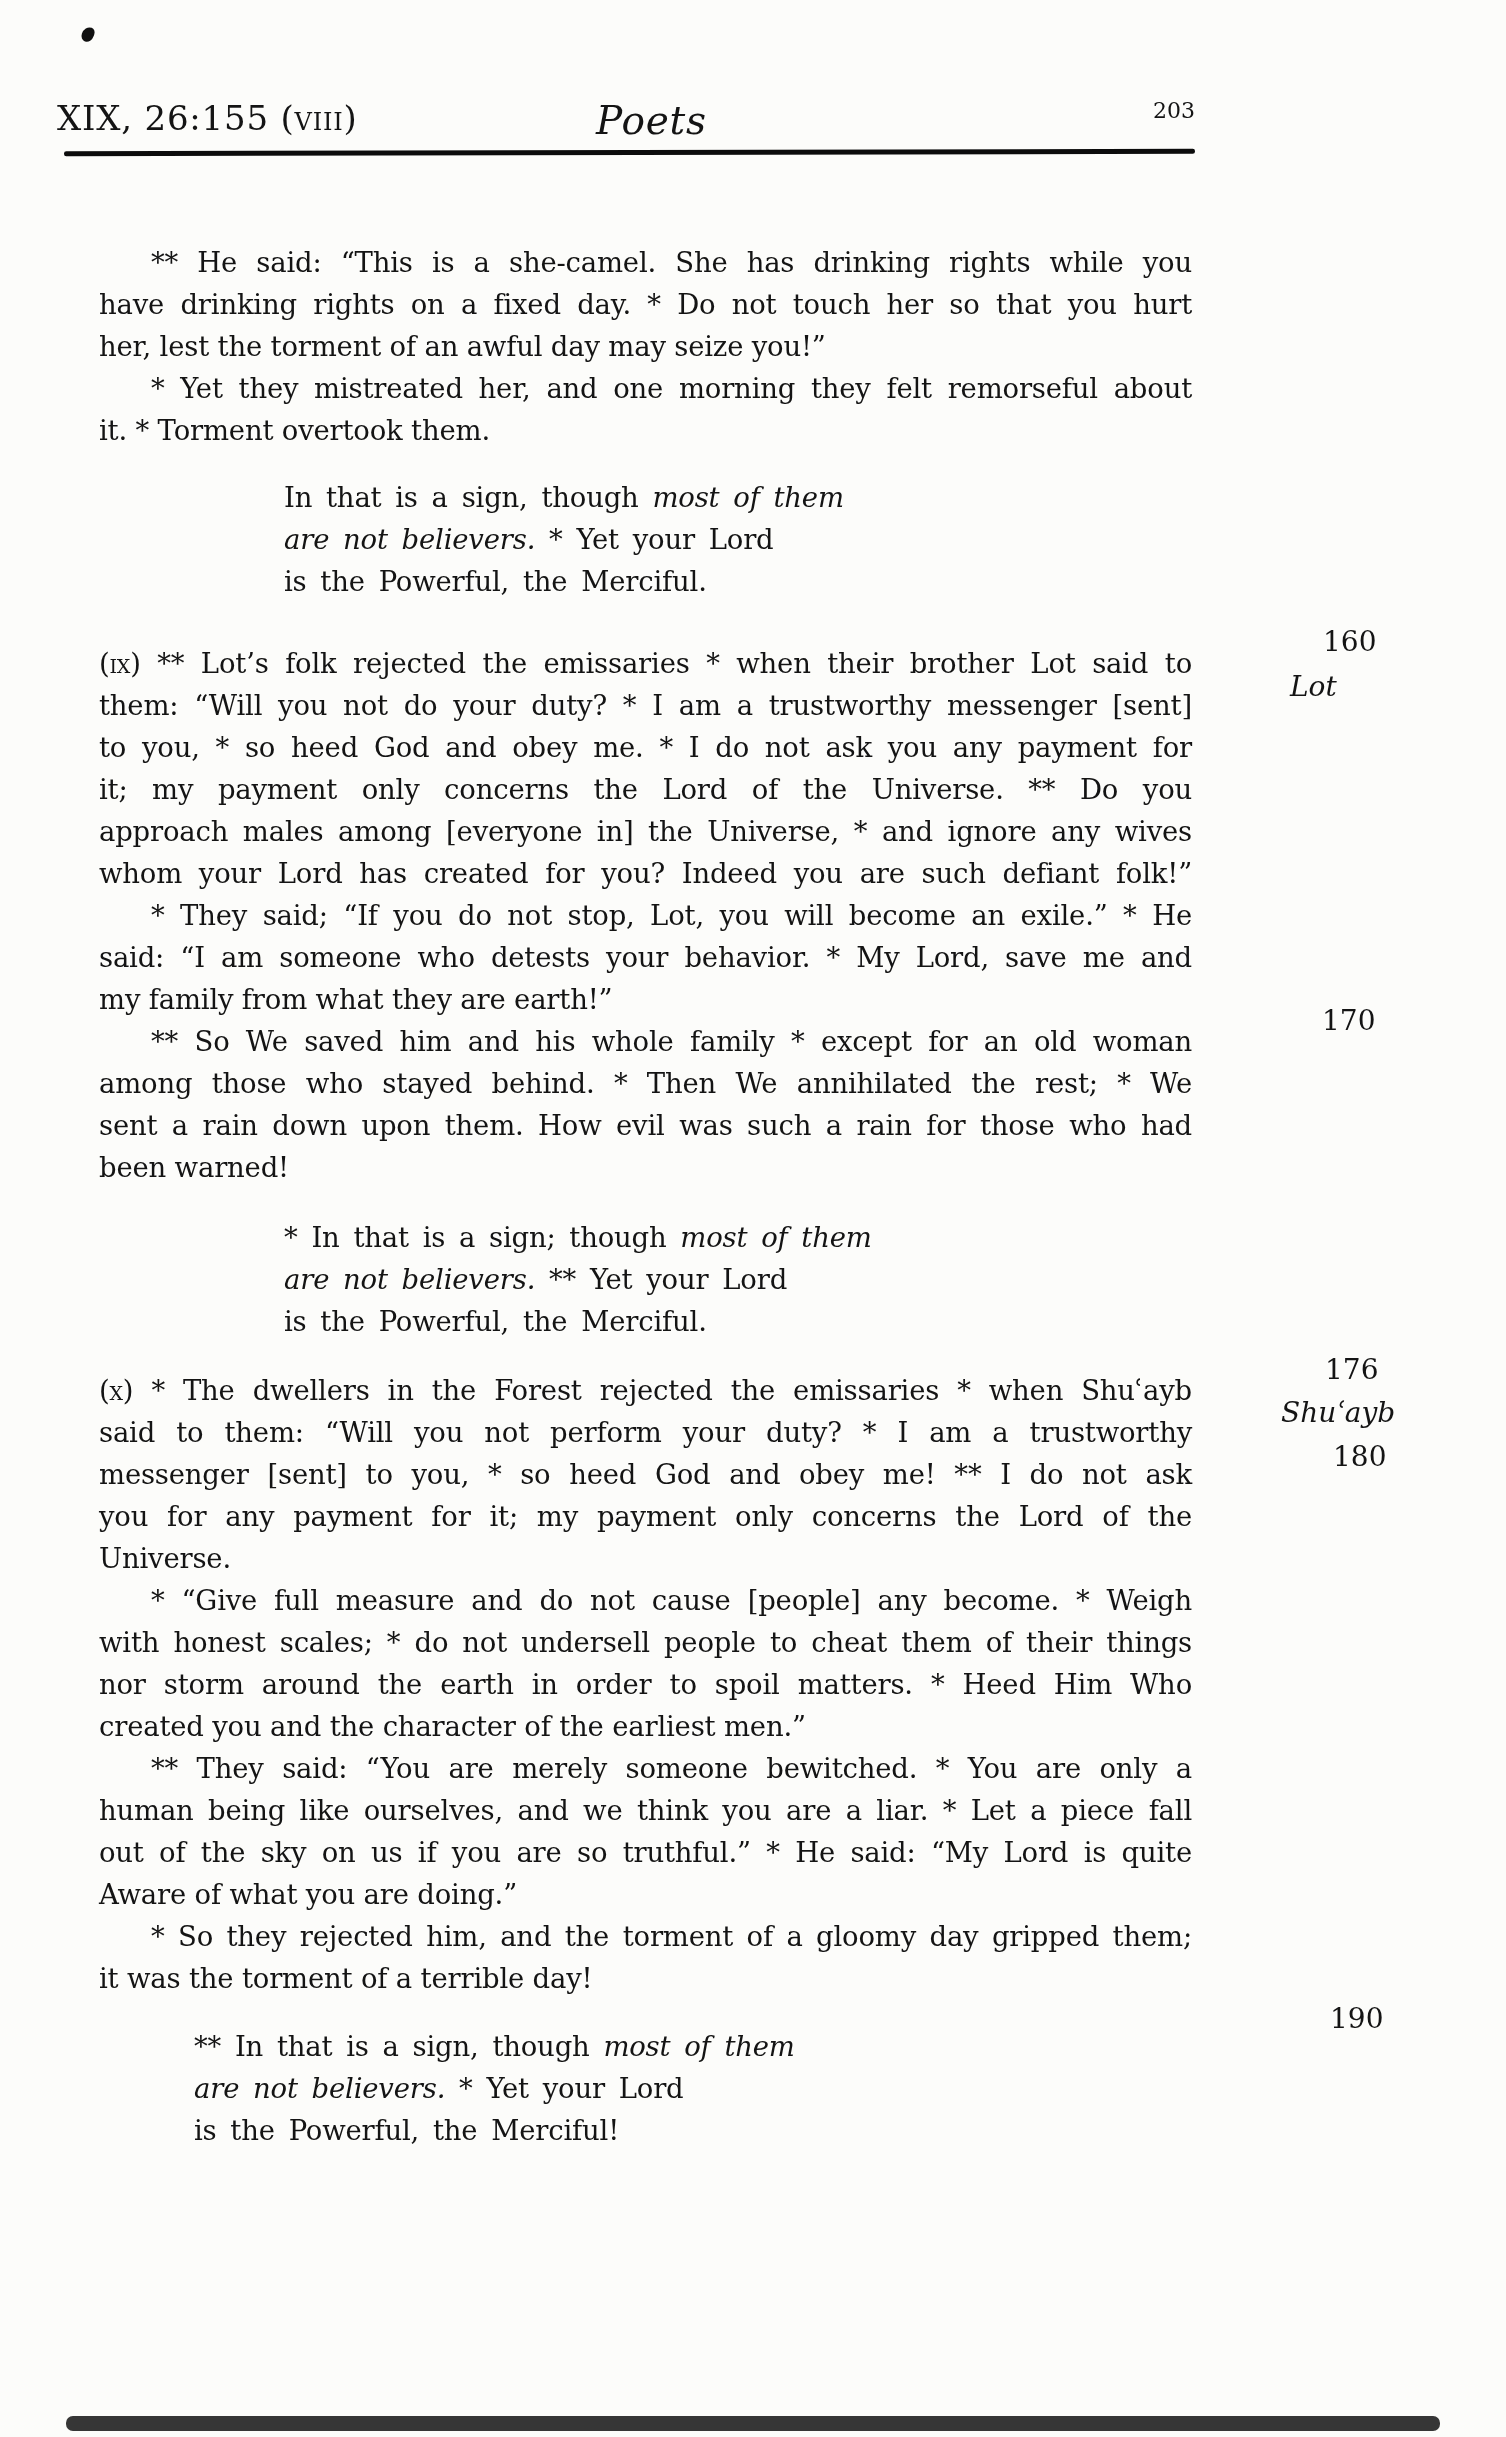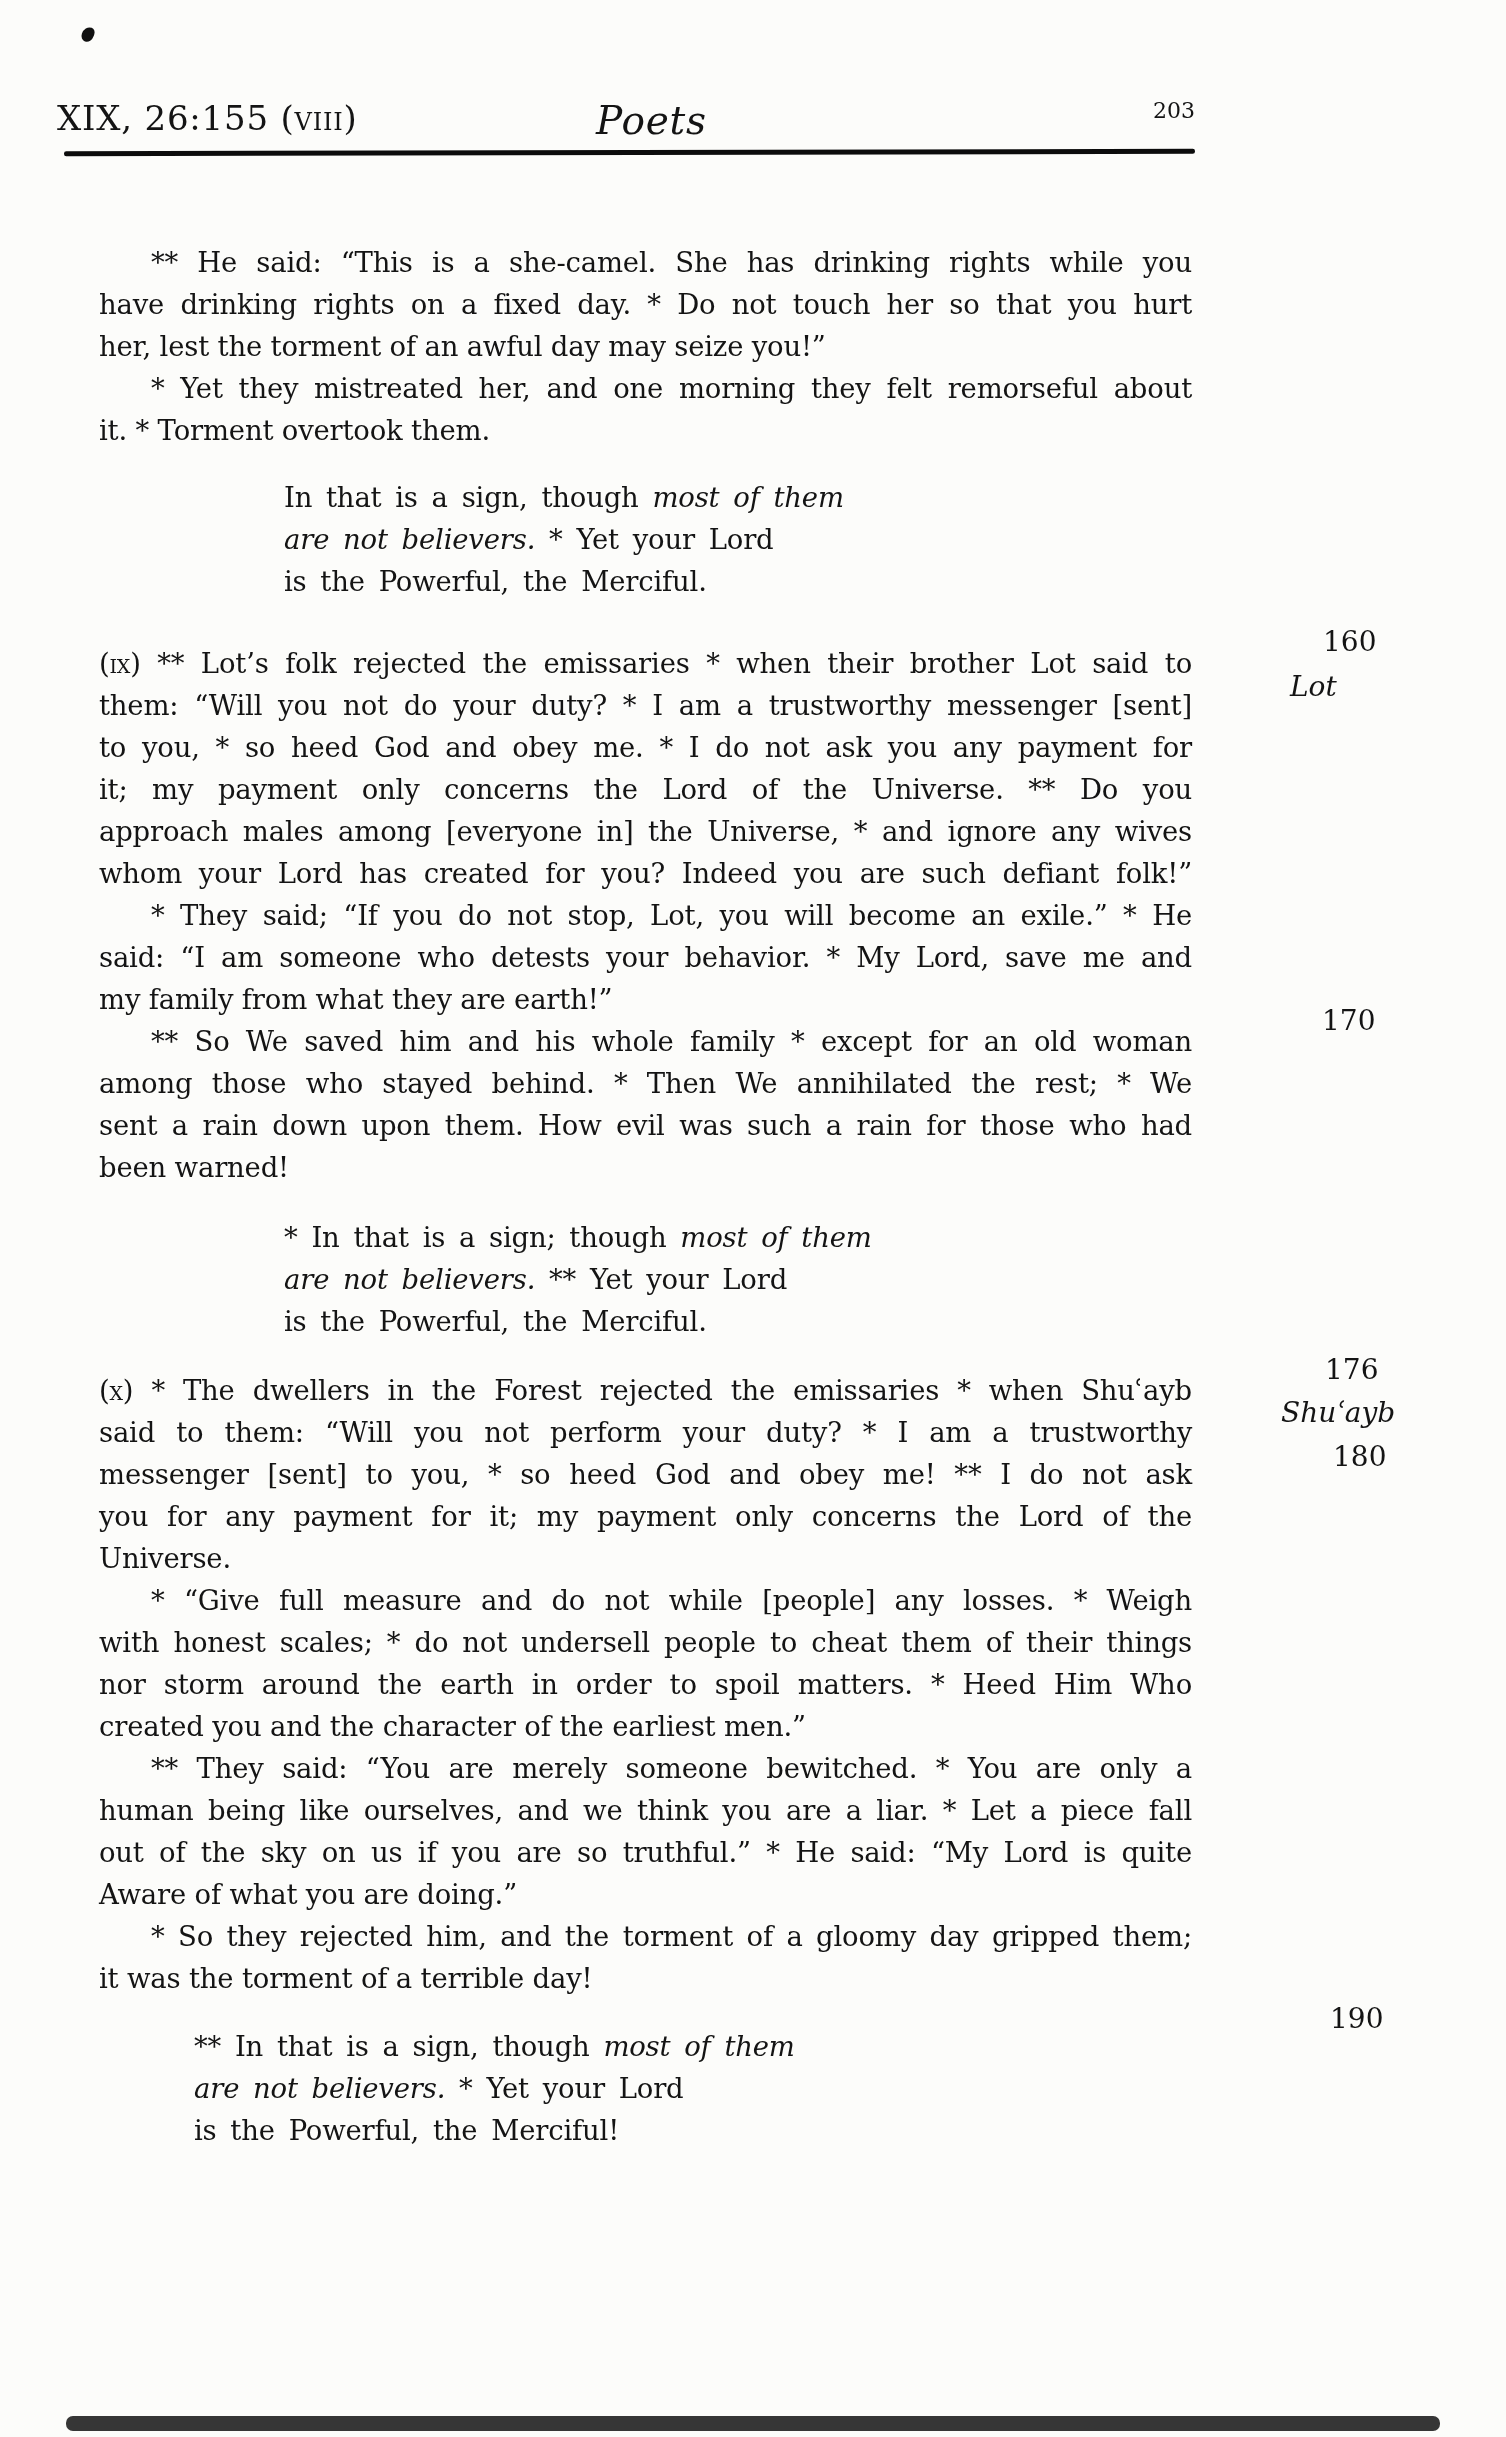--- a/index.html
+++ b/index.html
@@ -92,21 +92,21 @@
         <div class="line"><span>is the Powerful, the Merciful.</span></div>
       </div>
       <div class="blk para g36">
         <div class="line j"><span class="sc">(x)</span><span> * The dwellers in the Forest rejected the emissaries * when Shuʿayb</span></div>
         <div class="line j"><span>said to them: “Will you not perform your duty? * I am a trustworthy</span></div>
         <div class="line j"><span>messenger [sent] to you, * so heed God and obey me! ** I do not ask</span></div>
         <div class="line j"><span>you for any payment for it; my payment only concerns the Lord of the</span></div>
         <div class="line"><span>Universe.</span></div>
       </div>
       <div class="blk para">
-        <div class="line j ind"><span>* “Give full measure and do not while [people] any losses. * Weigh</span></div>
+        <div class="line j ind"><span>* “Give full measure and do not cause [people] any become. * Weigh</span></div>
         <div class="line j"><span>with honest scales; * do not undersell people to cheat them of their things</span></div>
         <div class="line j"><span>nor storm around the earth in order to spoil matters. * Heed Him Who</span></div>
         <div class="line"><span>created you and the character of the earliest men.”</span></div>
       </div>
       <div class="blk para">
         <div class="line j ind"><span>** They said: “You are merely someone bewitched. * You are only a</span></div>
         <div class="line j"><span>human being like ourselves, and we think you are a liar. * Let a piece fall</span></div>
         <div class="line j"><span>out of the sky on us if you are so truthful.” * He said: “My Lord is quite</span></div>
         <div class="line"><span>Aware of what you are doing.”</span></div>
       </div>

